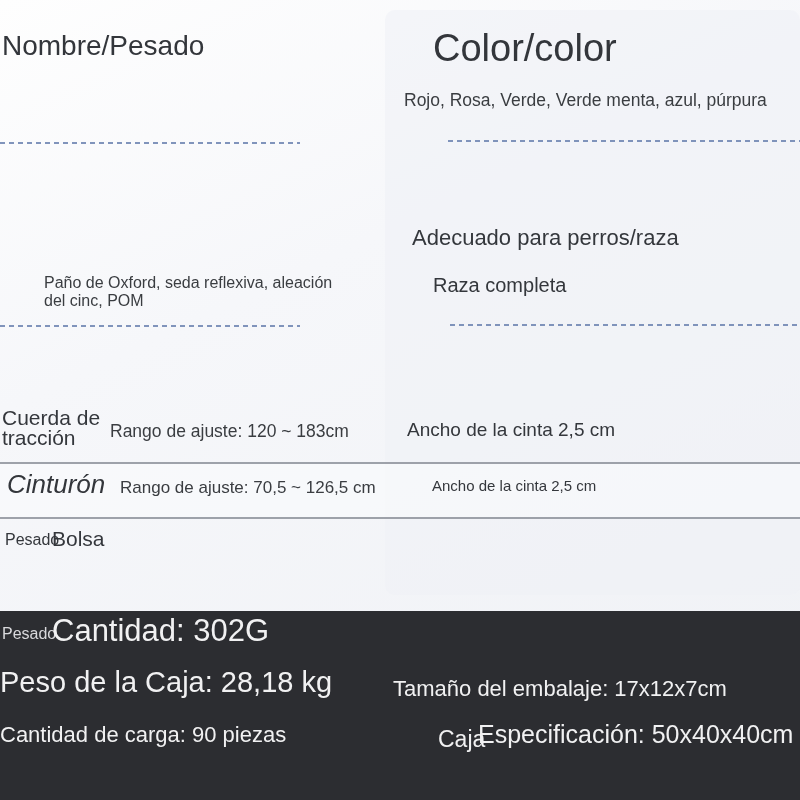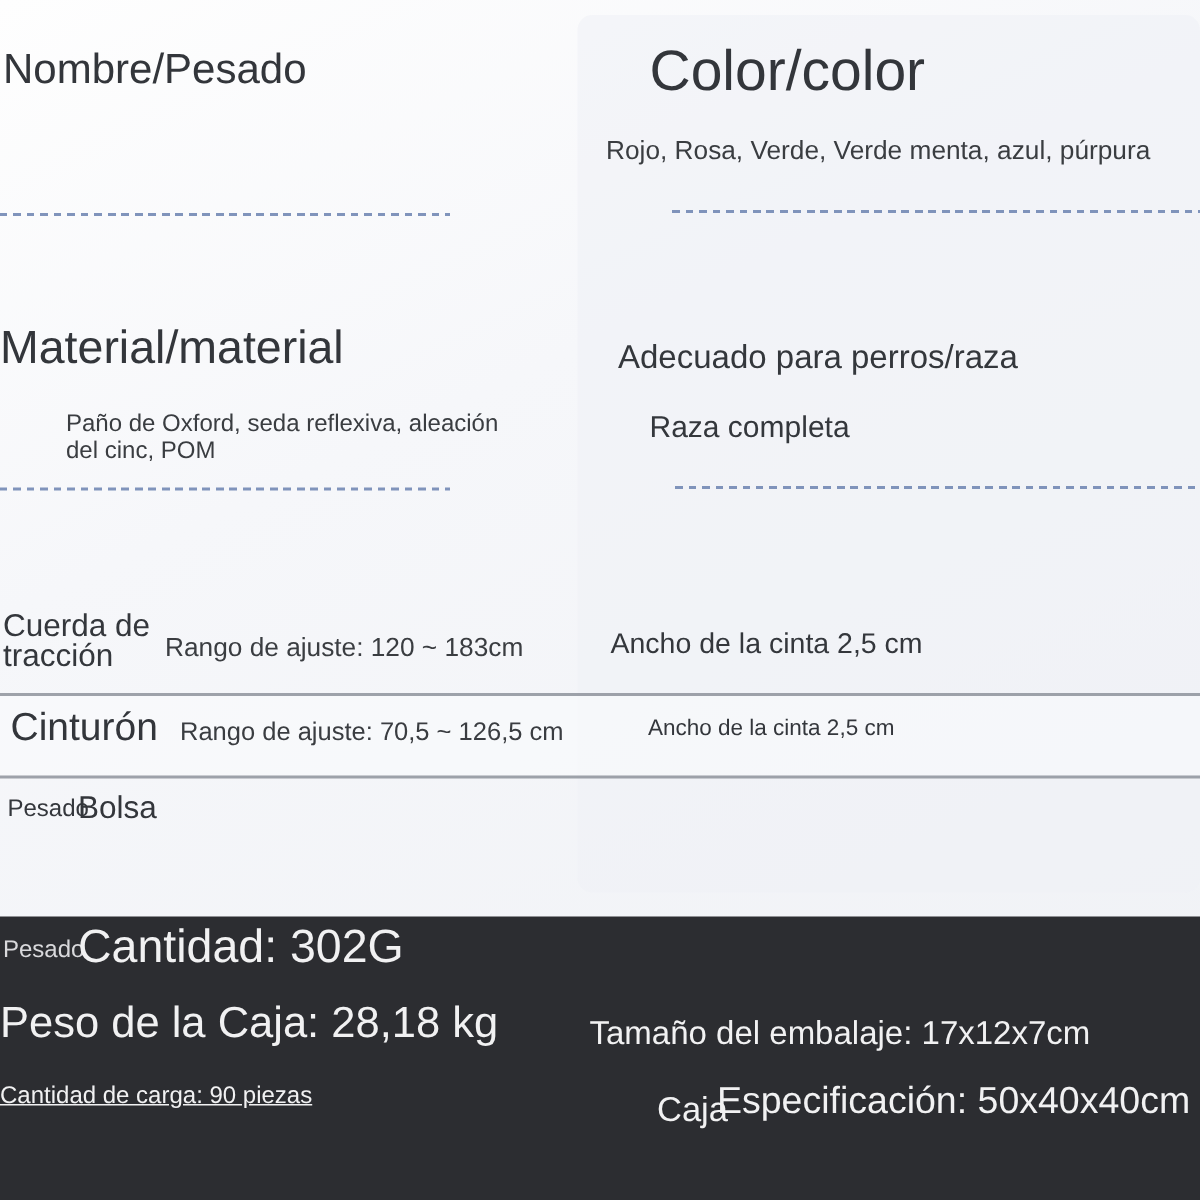--- a/index.html
+++ b/index.html
@@ -40,46 +40,45 @@
 
   <div class="card-right"></div>
 
   <div class="abs h-name nowrap" style="left:2px; top:31px;">Nombre/Pesado</div>
   <div class="abs dash-line" style="left:0; top:142px; width:300px;"></div>
 
   <div class="abs h-big nowrap" style="left:433px; top:29px;">Color/color</div>
   <div class="abs nowrap" style="left:404px; top:90px; font-size:17.5px; color:#3a3d41;">Rojo, Rosa, Verde, Verde menta, azul, púrpura</div>
   <div class="abs dash-line" style="left:448px; top:140px; width:352px;"></div>
 
-  <div class="abs h-med nowrap" style="left:0; top:216px;">Material/material</div>
   <div class="abs body-md" style="left:8px; top:274px; width:305px;margin-left:36px;">Paño de Oxford, seda reflexiva, aleación del cinc, POM</div>
   <div class="abs dash-line" style="left:0; top:325px; width:300px;"></div>
 
   <div class="abs nowrap" style="left:433px; top:274px; font-size:20px; color:#34373c;">Raza completa</div>
   <div class="abs nowrap" style="left:412px; top:225px; font-size:22px; color:#34373c;">Adecuado para perros/raza</div>
   <div class="abs dash-line" style="left:450px; top:324px; width:350px;"></div>
 
   <div class="abs row2-bg"></div>
 
   <div class="abs" style="left:2px; top:408px; font-size:21px; line-height:0.95; width:105px; color:#34373c;">Cuerda de tracción</div>
   <div class="abs nowrap" style="left:110px; top:421px; font-size:17.5px; color:#3a3d41;">Rango de ajuste: 120 ~ 183cm</div>
   <div class="abs nowrap" style="left:407px; top:419px; font-size:19px; color:#34373c;">Ancho de la cinta 2,5 cm</div>
   <div class="abs sep" style="top:462px;"></div>
 
-  <div class="abs nowrap" style="left:7px; top:469px; font-size:26px; color:#33363b;">Cinturón</div>
+  <div class="abs nowrap" style="left:7px; top:469px; font-size:26px; color:#33363b;font-style:italic;">Cinturón</div>
   <div class="abs nowrap" style="left:120px; top:478px; font-size:17px; color:#3a3d41;">Rango de ajuste: 70,5 ~ 126,5 cm</div>
   <div class="abs nowrap" style="left:432px; top:477px; font-size:15px; color:#34373c;">Ancho de la cinta 2,5 cm</div>
   <div class="abs sep" style="top:517px;"></div>
 
   <div class="abs nowrap" style="left:5px; top:531px; font-size:16px; color:#34373c;">Pesado</div>
   <div class="abs nowrap" style="left:52px; top:527px; font-size:21px; color:#33363b;">Bolsa</div>
 
   <div class="abs dark-band">
     <div class="abs dim nowrap" style="left:2px; top:14px; font-size:16px;">Pesado</div>
     <div class="abs nowrap" style="left:52px; top:2px; font-size:31px;">Cantidad: 302G</div>
     <div class="abs nowrap" style="left:0; top:55px; font-size:29px;">Peso de la Caja: 28,18 kg</div>
     <div class="abs nowrap" style="left:393px; top:65px; font-size:22px;">Tamaño del embalaje: 17x12x7cm</div>
-    <div class="abs nowrap" style="left:0; top:111px; font-size:16px;text-decoration:underline;">Cantidad de carga: 90 piezas</div>
+    <div class="abs nowrap" style="left:0; top:111px; font-size:22px;">Cantidad de carga: 90 piezas</div>
     <div class="abs nowrap" style="left:438px; top:115px; font-size:23px;">Caja</div>
     <div class="abs nowrap" style="left:478px; top:109px; font-size:25px;">Especificación: 50x40x40cm</div>
   </div>
 
 </div>
 
 </body></html>

